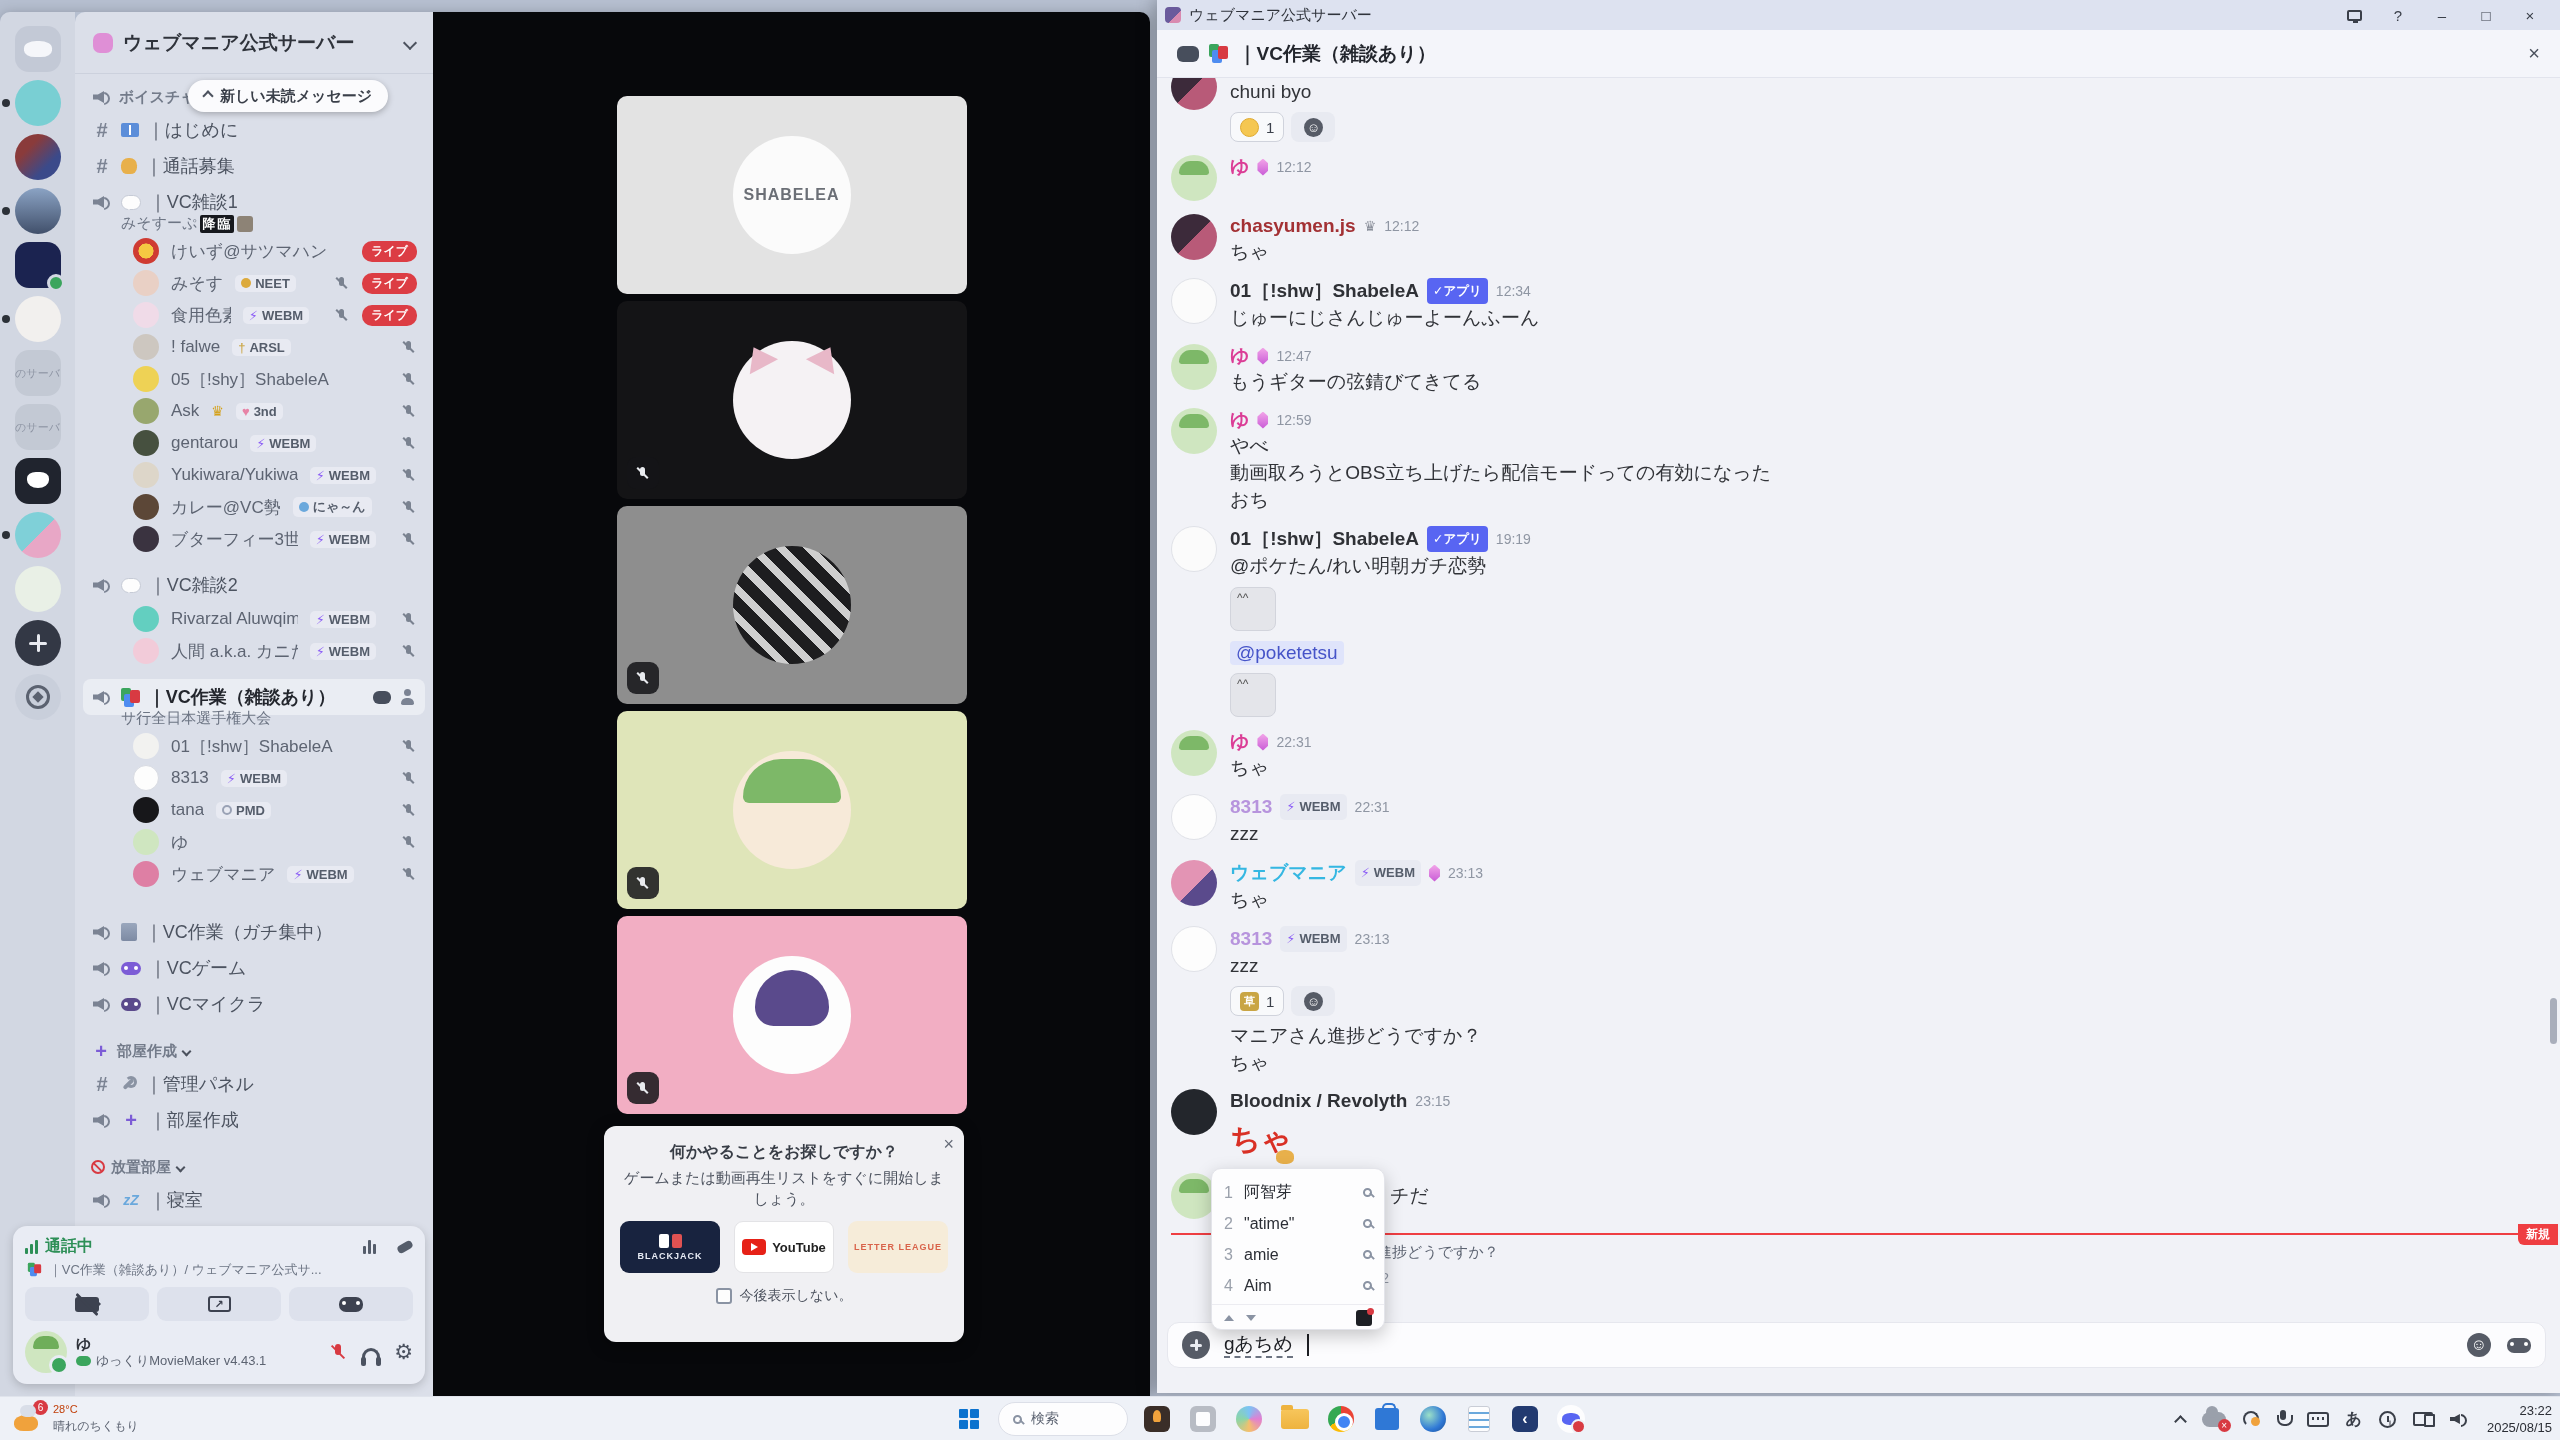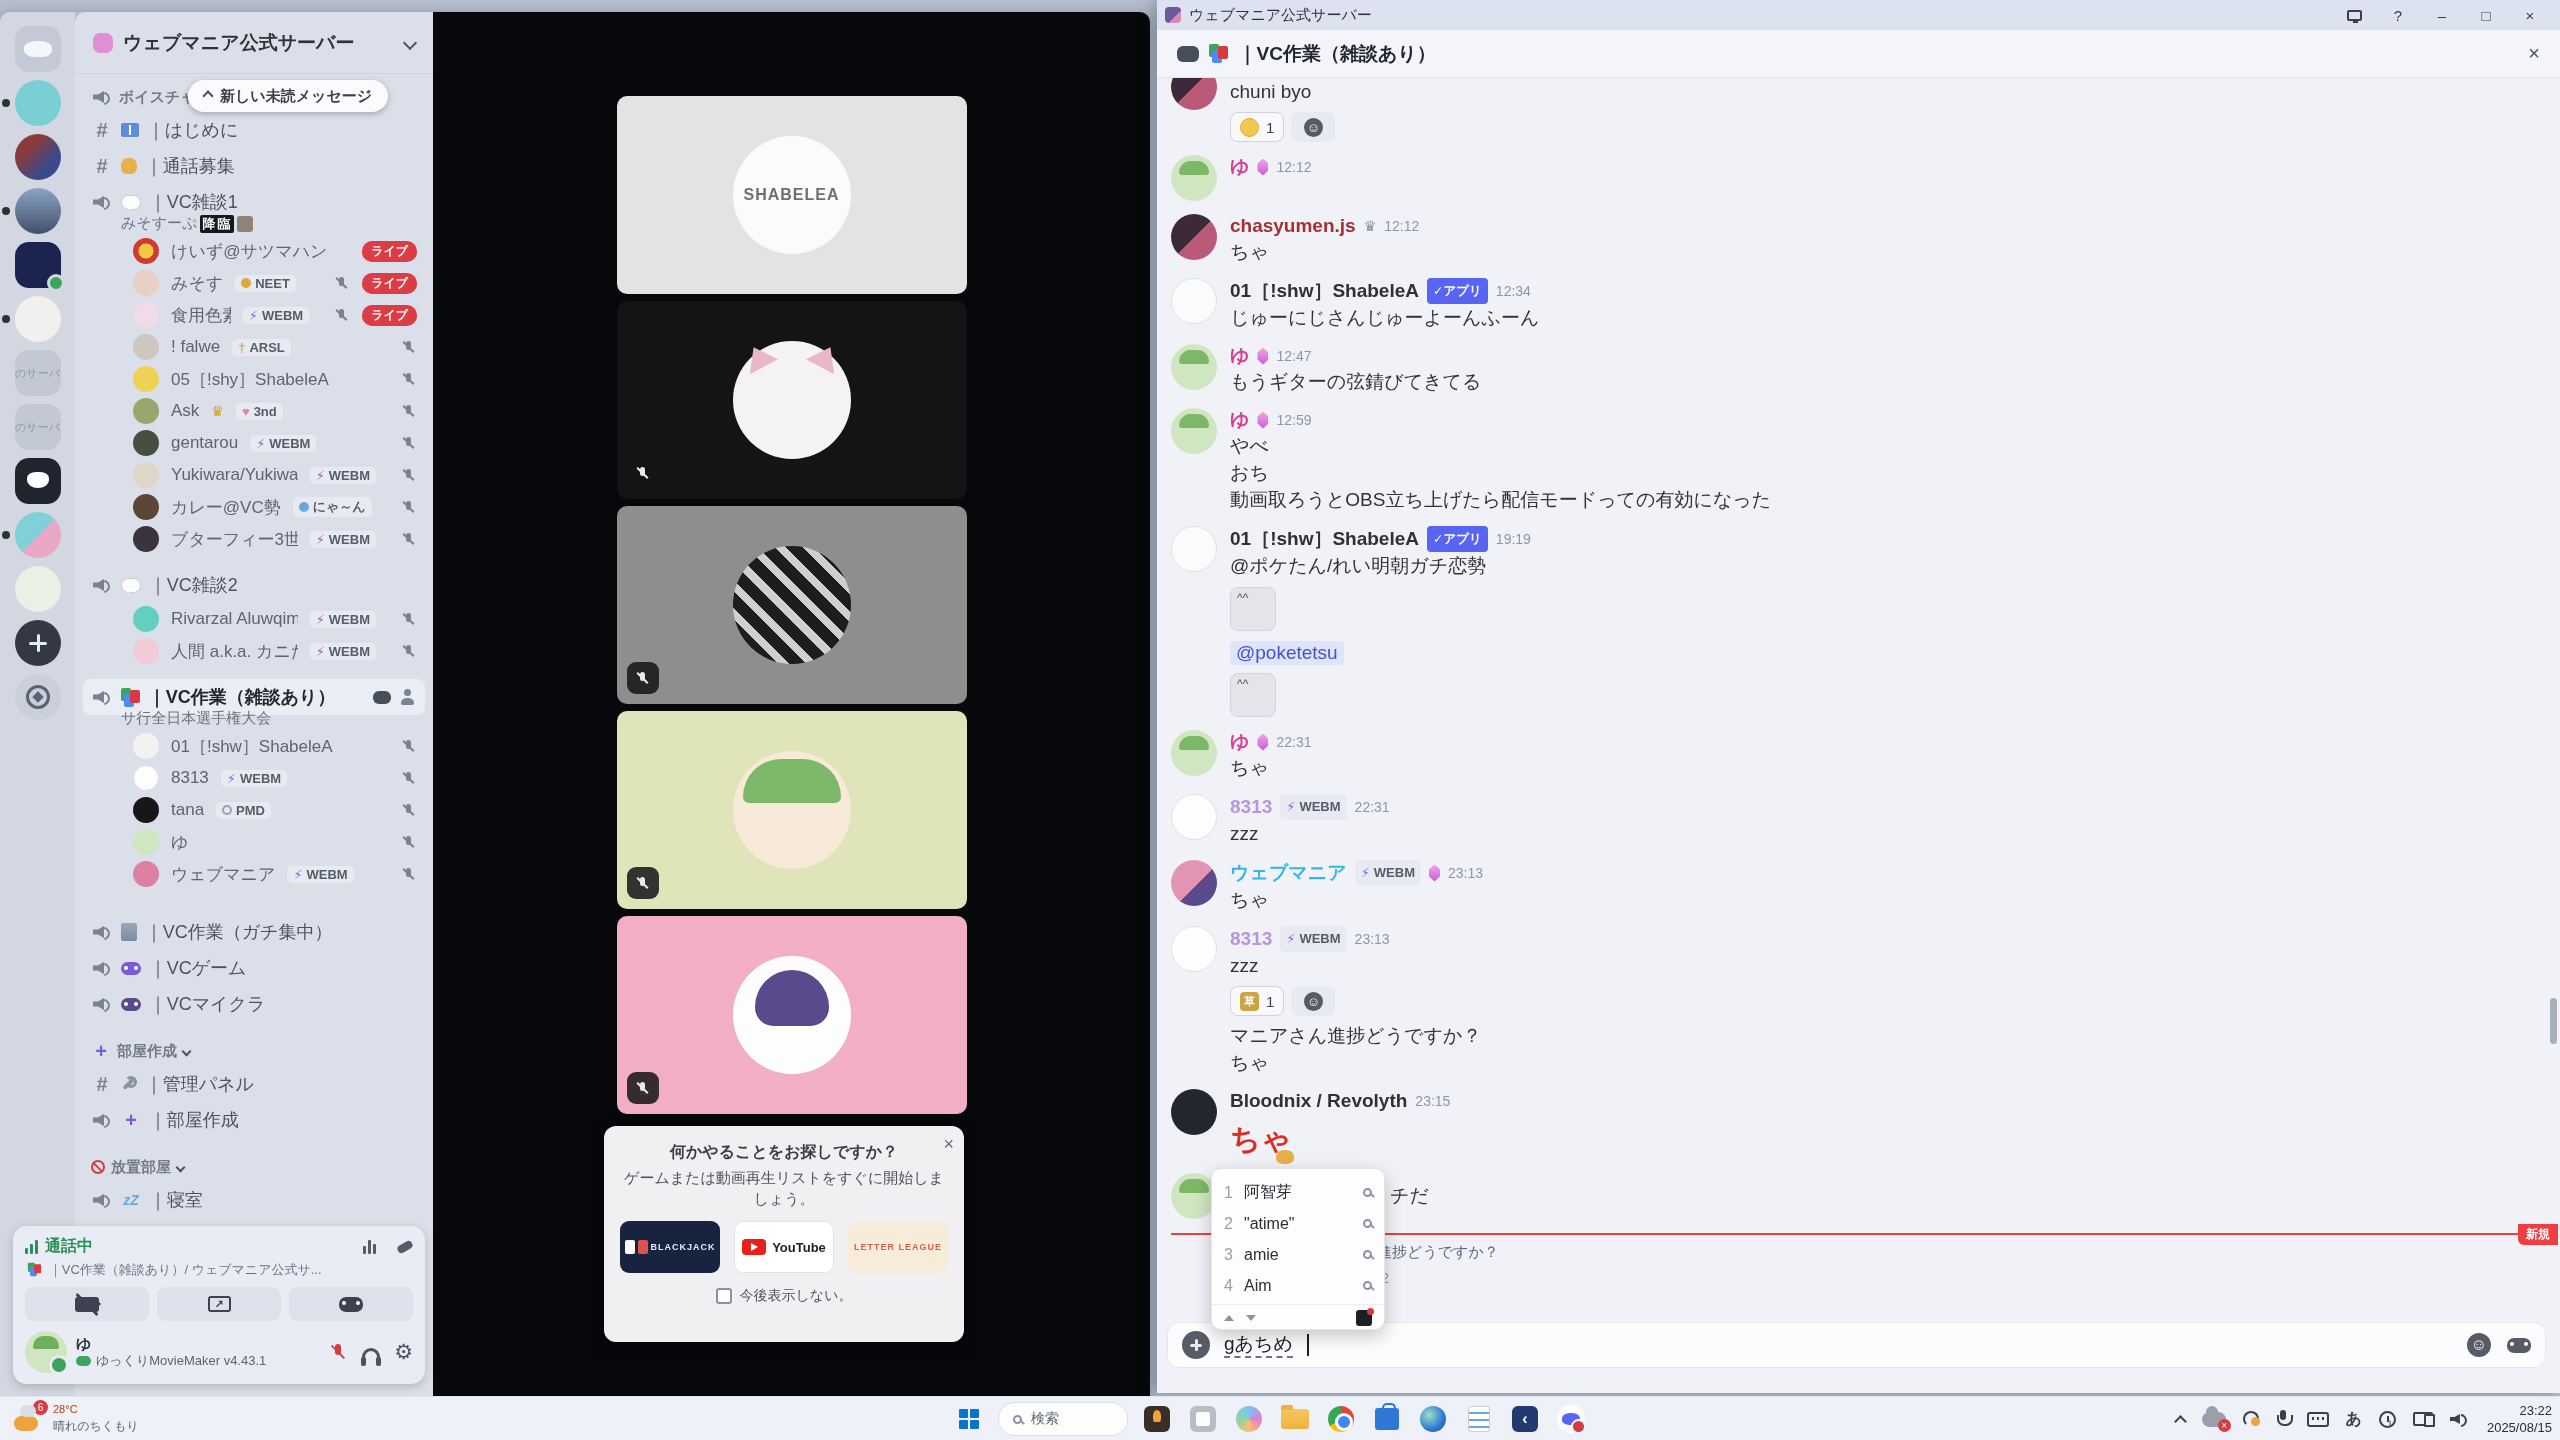--- a/index.html
+++ b/index.html
@@ -145,21 +145,21 @@
   .tav.purp::before{content:"";position:absolute;left:22px;top:14px;width:74px;height:56px;background:#5a4a8c;border-radius:40px 40px 20px 20px}
   .tmute{position:absolute;left:10px;bottom:10px;width:32px;height:32px;background:rgba(20,20,24,.85);border-radius:9px;display:flex;align-items:center;justify-content:center}
   .tmute .micoff{color:#e8eaee}
   
   #promo{position:absolute;left:171px;top:1114px;width:360px;height:216px;background:#f0f0f3;border-radius:12px;padding:16px 14px 0;text-align:center;box-shadow:0 4px 16px rgba(0,0,0,.4)}
   #promoclose{position:absolute;right:10px;top:8px;font-size:18px;color:#666c78}
   .pq{font-size:16px;font-weight:bold;color:#383d46;margin-bottom:4px}
   .psub{font-size:15px;color:#4c525e;line-height:21px;margin-bottom:12px}
   .apps{display:flex;gap:14px;justify-content:center}
   .apptile{width:100px;height:52px;border-radius:9px;display:flex;align-items:center;justify-content:center;overflow:hidden}
-  .a1{background:#18233f;color:#e7ebf5;font-size:9px;font-weight:bold;letter-spacing:1px;display:flex;align-items:center;gap:3px}
+  .a1{background:#18233f;color:#e7ebf5;font-size:9px;font-weight:bold;letter-spacing:1px;flex-direction:column;display:flex;align-items:center;gap:3px}
   .minicards{display:flex;gap:3px}
   .minicards i{width:10px;height:14px;background:#fff;border-radius:2px;display:block}
   .minicards i:nth-child(2){background:#e05252}
   .a2{background:#fff;border:1px solid #e3e3e6;gap:6px;display:flex}
   .ytmark{width:24px;height:16px;background:#e62117;border-radius:4px;position:relative;flex:none}
   .ytmark::after{content:"";position:absolute;left:9px;top:4px;border:4px solid transparent;border-left:7px solid #fff}
   .a2 b{font-size:13px;color:#222}
   .a3{background:#f6ecd9;color:#d9634a;font-size:9px;font-weight:bold;letter-spacing:1px}
   .optrow{display:flex;align-items:center;justify-content:center;gap:8px;margin-top:14px}
   .cb{width:16px;height:16px;border:2px solid #8a93a3;border-radius:3px;background:#fdfdfd}
@@ -771,22 +771,22 @@
 
     <div class="msg">
       <span class="cav c-yu"></span>
       <div class="mbody">
         <div class="mhead">
             <span class="uname2 pink">ゆ</span>
             <span class="gem"></span>
             <span class="ts">12:59</span>
           </div>
         <div class="mtext">やべ</div>
+        <div class="mtext">動画取ろうとOBS立ち上げたら配信モードっての有効になった</div>
         <div class="mtext">おち</div>
-        <div class="mtext">動画取ろうとOBS立ち上げたら配信モードっての有効になった</div>
       </div>
     </div>
 
     <div class="msg">
       <span class="cav c-shab"></span>
       <div class="mbody">
         <div class="mhead">
             <span class="uname2">01［!shw］ShabeleA</span>
             <span class="appb">✓アプリ</span>
             <span class="ts">19:19</span>

